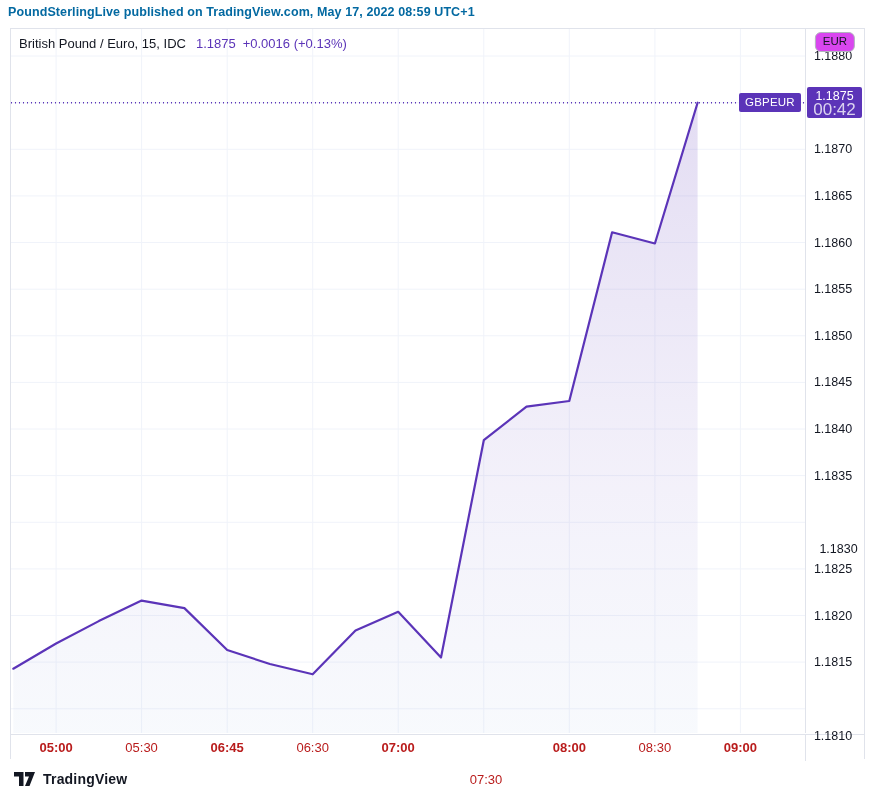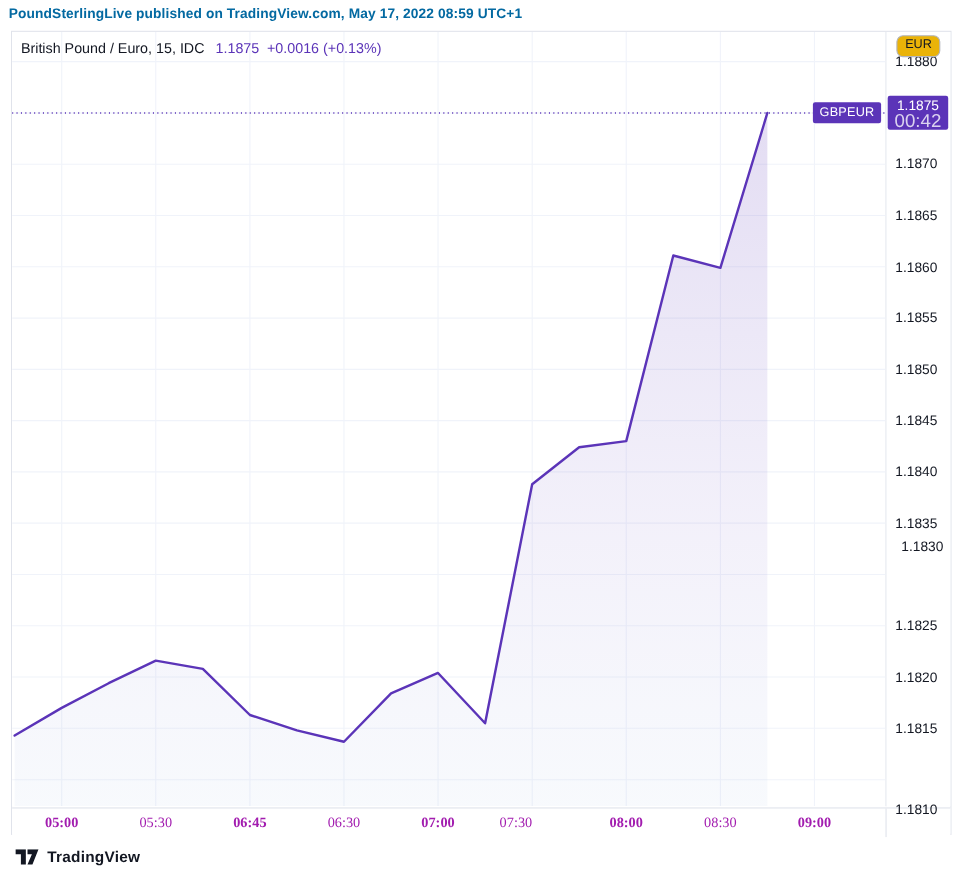--- a/index.html
+++ b/index.html
@@ -25,21 +25,21 @@
     position:absolute;left:8px;top:7px;font-size:13px;white-space:nowrap;z-index:3;
   }
   .legend .sym{color:#131722;}
   .legend .val{color:var(--accent);margin-left:10px;}
   .legend .chg{color:var(--accent);margin-left:7px;}
   .price-axis{
     position:absolute;left:795px;top:0;width:58px;height:704px;background:#fff;
   }
   .cur-badge{
     position:absolute;left:50%;transform:translateX(-50%);top:3px;
-    border:1.5px solid #b2b5be;border-radius:6px;background:#eab308;
+    border:1.5px solid #b2b5be;border-radius:6px;background:#d946ef;
     font-size:11.5px;color:#131722;padding:2px 7px 3px 7px;z-index:4;line-height:13px;
   }
   .ptick{
     position:absolute;left:0;right:4px;text-align:center;font-size:12.5px;color:#131722;
     height:16px;line-height:16px;z-index:2;
   }
   .last-price-box{
     position:absolute;left:1px;width:55px;height:31px;border-radius:2px;
     background:var(--accent);color:#fff;text-align:center;z-index:5;
     display:flex;flex-direction:column;justify-content:center;
@@ -51,21 +51,21 @@
     background:var(--accent);color:#fff;font-size:11.5px;line-height:19px;
     text-align:center;z-index:4;letter-spacing:.2px;
   }
   .time-axis{
     position:absolute;left:0;top:705px;width:853px;height:26px;background:#fff;
     border-top:1px solid #e0e3eb;box-sizing:content-box;
   }
   .time-axis .sep-v{position:absolute;left:794px;top:0;width:1px;height:26px;background:#e0e3eb;}
   .ttick{
     position:absolute;top:5px;width:56px;margin-left:-28px;text-align:center;
-    font-size:13px;color:#a21caf;font-family:Liberation Serif, serif;
+    font-size:13px;color:#b91c1c;
   }
   .ttick.bold{font-weight:700;}
   .footer{
     position:absolute;left:14px;top:768px;height:22px;display:flex;align-items:center;gap:7px;
   }
   .footer .brand-text{font-size:14px;font-weight:600;color:#131722;letter-spacing:.2px;}
 </style>
 </head>
 <body>
 
@@ -124,35 +124,35 @@
     </div>
   <div class="ptick" style="top: 19px;">1.1880</div>
       <div class="ptick" style="top: 112.3px;">1.1870</div>
       <div class="ptick" style="top: 158.9px;">1.1865</div>
       <div class="ptick" style="top: 205.5px;">1.1860</div>
       <div class="ptick" style="top: 252.2px;">1.1855</div>
       <div class="ptick" style="top: 298.8px;">1.1850</div>
       <div class="ptick" style="top: 345.4px;">1.1845</div>
       <div class="ptick" style="top: 392px;">1.1840</div>
       <div class="ptick" style="top: 438.6px;">1.1835</div>
-      <div class="ptick" style="top: 460px; margin-left: 11px;">1.1830</div>
+      <div class="ptick" style="top: 512px; margin-left: 11px;">1.1830</div>
       <div class="ptick" style="top: 531.9px;">1.1825</div>
       <div class="ptick" style="top: 578.5px;">1.1820</div>
       <div class="ptick" style="top: 625.1px;">1.1815</div>
       <div class="ptick" style="top: 699px;">1.1810</div>
     </div>
 
   <div class="time-axis" id="time-axis">
     <div class="sep-v"></div>
   <div class="ttick bold" style="left: 45.1px;">05:00</div>
       <div class="ttick" style="left: 130.6px;">05:30</div>
       <div class="ttick bold" style="left: 216.2px;">06:45</div>
       <div class="ttick" style="left: 301.7px;">06:30</div>
       <div class="ttick bold" style="left: 387.2px;">07:00</div>
-      <div class="ttick" style="left: 458px;">07:30</div>
+      <div class="ttick" style="left: 475px; margin-top: 32px;">07:30</div>
       <div class="ttick bold" style="left: 558.3px;">08:00</div>
       <div class="ttick" style="left: 643.9px;">08:30</div>
       <div class="ttick bold" style="left: 729.4px;">09:00</div>
     </div>
 
 </div>
 
 <div class="footer">
   <svg width="22" height="15" viewBox="0 0 22 15">
     <path d="M0 0 H9.5 V14 H5 V4.5 H0 Z" fill="#131722"></path>

